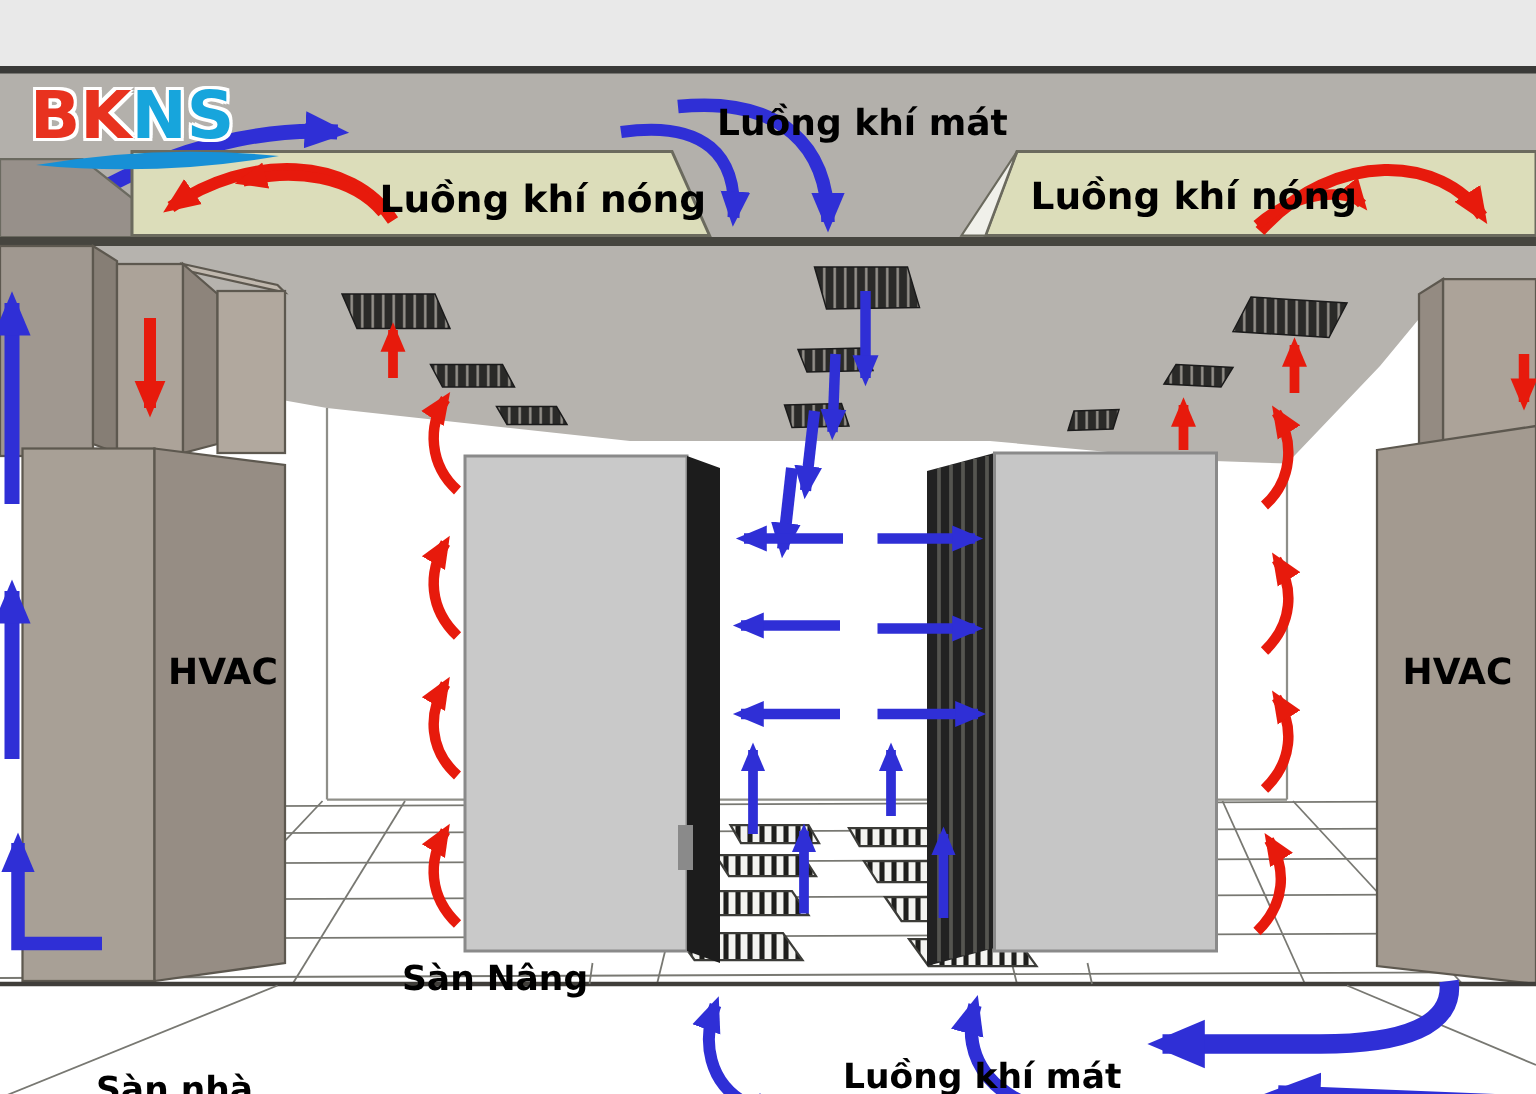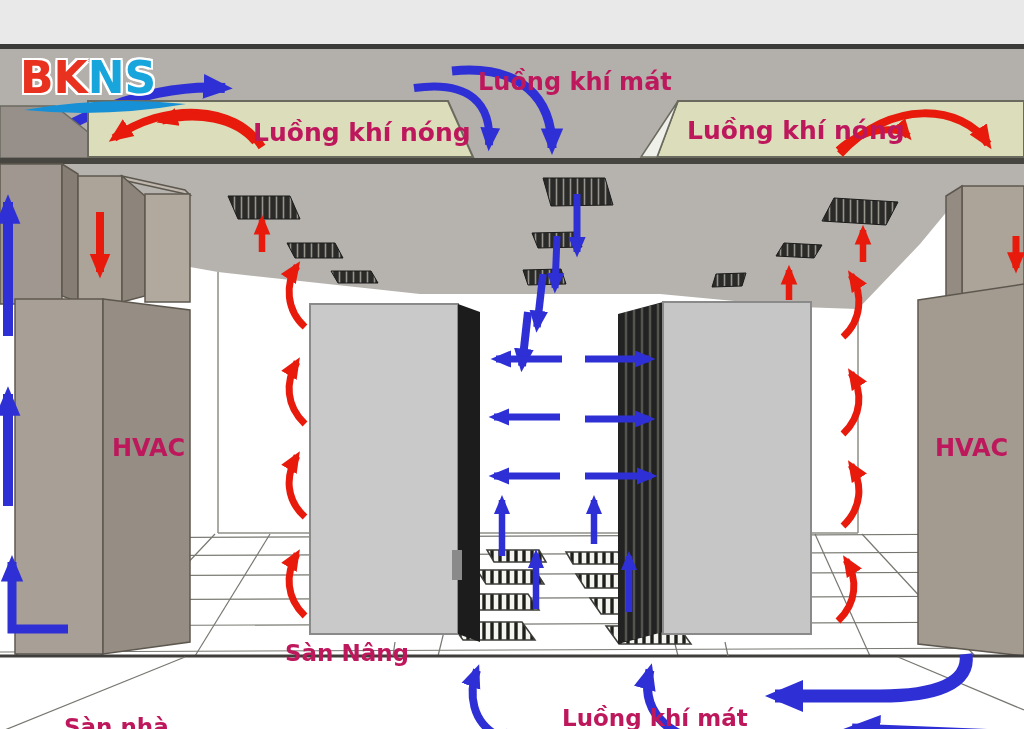--- a/index.html
+++ b/index.html
@@ -1,19 +1,19 @@
 <!DOCTYPE html>
 <html><head>
 <meta charset="utf-8">
 <style>
   html,body{margin:0;padding:0;background:#e9e9e9;}
   #stage{position:relative;width:1024px;height:729px;background:#ffffff;overflow:hidden;
          font-family:"DejaVu Sans","Liberation Sans",sans-serif;margin-top:44px;}
   #scene{position:absolute;left:0;top:0;}
-  .lbl{position:absolute;font-weight:bold;color:#be185d;white-space:nowrap;line-height:1;z-index:5;}
+  .lbl{position:absolute;font-weight:bold;color:#000000;white-space:nowrap;line-height:1;z-index:5;}
   #logo{position:absolute;left:20px;top:12px;z-index:6;font-weight:900;font-size:44px;
         letter-spacing:0px;line-height:1;
         text-shadow:-2px -2px 0 #fff,2px -2px 0 #fff,-2px 2px 0 #fff,2px 2px 0 #fff,
                     0 -2px 0 #fff,0 2px 0 #fff,-2px 0 0 #fff,2px 0 0 #fff;}
   #logo .bk{color:#e8321f;} #logo .ns{color:#17a5dc;}
   #swoosh{position:absolute;left:20px;top:54px;z-index:6;}
 </style>
 </head>
 <body>
 
@@ -208,17 +208,17 @@
 <div id="logo"><span class="bk">BK</span><span class="ns">NS</span></div>
 <svg id="swoosh" width="170" height="18">
   <path d="M 4,12 Q 85,-2 166,6 Q 85,20 4,12" fill="#1790d6"></path>
 </svg>
 
 <div class="lbl" style="left:478px;top:26px;font-size:24px;">Luồng khí mát</div>
 <div class="lbl" style="left:253px;top:76px;font-size:25px;">Luồng khí nóng</div>
 <div class="lbl" style="left:687px;top:74px;font-size:25px;">Luồng khí nóng</div>
 <div class="lbl" style="left:112px;top:392px;font-size:24px;">HVAC</div>
 <div class="lbl" style="left:935px;top:392px;font-size:24px;">HVAC</div>
-<div class="lbl" style="left:285px;top:598px;font-size:23px;">Sàn Nâng</div>
+<div class="lbl" style="left:268px;top:598px;font-size:23px;">Sàn Nâng</div>
 <div class="lbl" style="left:64px;top:672px;font-size:23px;">Sàn nhà</div>
 <div class="lbl" style="left:562px;top:663px;font-size:23px;">Luồng khí mát</div>
 
 </div>
 
 </body></html>

